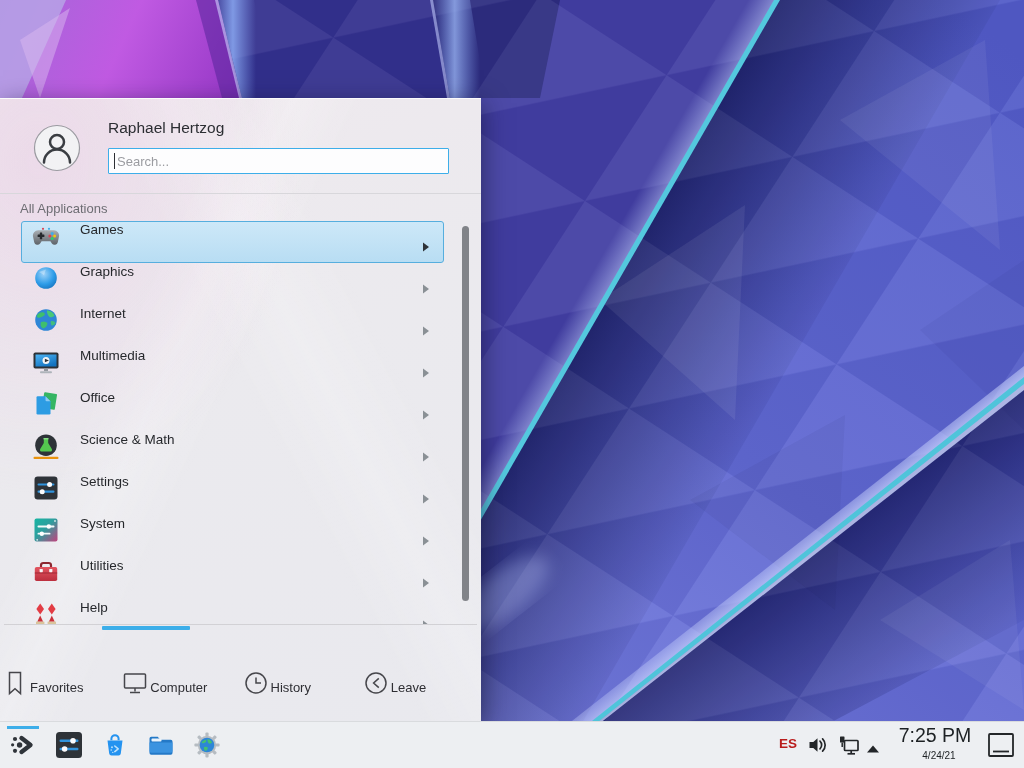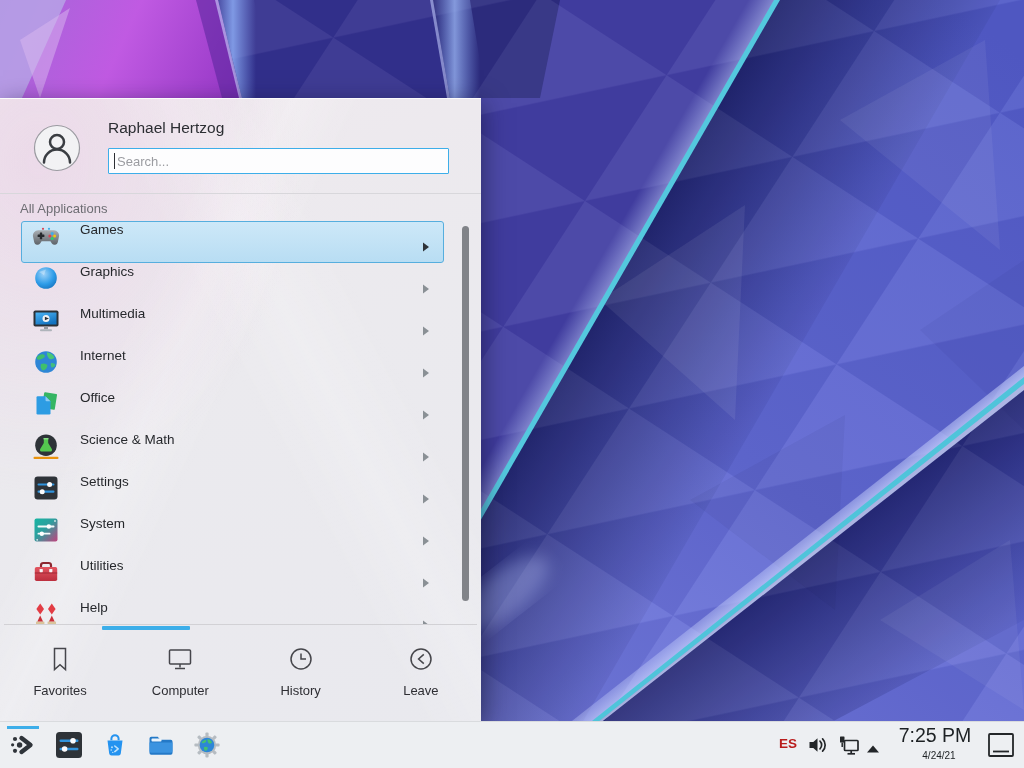--- a/index.html
+++ b/index.html
@@ -44,21 +44,21 @@
     border:1px solid #56aede;
   }
   .app-icon{width:28px;height:28px;margin-left:10px;flex:0 0 28px;}
   .app-label{margin-left:20px;font-size:13.5px;color:#26282c;}
   .row-arrow{position:absolute;right:13px;top:16px;width:8px;height:10px;}
   .row-arrow path{fill:#8a9095;}
   .app-row.selected .row-arrow path{fill:#2e3338;}
   .list-separator{position:absolute;left:4px;right:4px;top:525px;height:1px;background:#d2d1d5;}
   .tab-indicator{position:absolute;left:102px;top:527px;width:88px;height:4px;background:#3daee9;border-radius:1px;}
   .footer-tabs{position:absolute;left:0;top:531px;width:481px;height:92px;display:flex;}
-  .tab{flex:1 1 0;display:flex;flex-direction:column;align-items:center;padding-top:14px;cursor:default;}
+  .tab{flex:1 1 0;display:flex;flex-direction:row;align-items:center;padding-top:14px;cursor:default;}
   .tabicon{width:30px;height:30px;}
   .tabicon path,.tabicon rect,.tabicon circle{stroke:#46464b;stroke-width:1.5;fill:none;}
   .tab-label{margin-top:9px;font-size:13px;color:#2e2e33;}
   .list-scrollbar{position:absolute;left:462px;top:127px;width:7px;height:375px;border-radius:3.5px;background:#818388;}
   
   #panel{
     position:absolute;left:0;bottom:0;width:1024px;height:47px;
     background:#edeff2;border-top:1px solid #d9dbde;box-sizing:border-box;
   }
   .task-launchers{position:absolute;left:7px;top:7px;display:flex;gap:14px;}
@@ -215,51 +215,51 @@
       </span>
       <span class="app-label">Graphics</span>
       <span class="row-arrow"><svg viewBox="0 0 8 10" width="8" height="10">
             <path d="M1,0.5 L7,5 L1,9.5 Z"></path>
           </svg></span>
     </div>
 
     <div class="app-row">
       <span class="app-icon">
         <svg viewBox="0 0 28 28">
+          <circle cx="14" cy="14" r="10.8" fill="#2e86d6"></circle>
+          <path d="M4.5,10 Q7,5.5 12,6.5 Q14,8.5 11.5,10 Q8,12.5 5.5,11.5 Z" fill="#3fbf6d"></path>
+          <path d="M15,4.2 Q20.5,5 22.5,9.5 Q21,12 17.5,11 Q14.5,8 15,4.2 Z" fill="#48c877"></path>
+          <path d="M9,16 Q13,14.5 15.5,17 Q15,21.5 11,22.5 Q7.5,20 9,16 Z" fill="#3fbf6d"></path>
+          <path d="M19,15 Q22.5,14.5 23.5,17 Q22,20 19.5,19.5 Q18,17 19,15 Z" fill="#46c473" opacity="0.9"></path>
+        </svg>
+      </span>
+      <span class="app-label">Internet</span>
+      <span class="row-arrow"><svg viewBox="0 0 8 10" width="8" height="10">
+            <path d="M1,0.5 L7,5 L1,9.5 Z"></path>
+          </svg></span>
+    </div>
+
+    <div class="app-row">
+      <span class="app-icon">
+        <svg viewBox="0 0 28 28">
           <defs>
               <linearGradient id="gscr" x1="0" y1="0" x2="0.6" y2="1">
                 <stop offset="0" stop-color="#4db5f5"></stop>
                 <stop offset="1" stop-color="#1272bf"></stop>
               </linearGradient>
             </defs>
           <rect x="1.5" y="4.5" width="25" height="16" rx="1.8" fill="#2c3136"></rect>
           <rect x="3.5" y="6.5" width="21" height="12" fill="url(#gscr)"></rect>
           <circle cx="14" cy="12.5" r="3.5" fill="#f2f4f5"></circle>
           <path d="M12.9,10.7 L17,12.5 L12.9,14.3 Z" fill="#2c3136"></path>
           <rect x="12" y="20.5" width="4" height="2.6" fill="#959aa0"></rect>
           <rect x="8" y="23.3" width="12" height="1.9" rx="0.9" fill="#aeb4ba"></rect>
         </svg>
       </span>
       <span class="app-label">Multimedia</span>
-      <span class="row-arrow"><svg viewBox="0 0 8 10" width="8" height="10">
-            <path d="M1,0.5 L7,5 L1,9.5 Z"></path>
-          </svg></span>
-    </div>
-
-    <div class="app-row">
-      <span class="app-icon">
-        <svg viewBox="0 0 28 28">
-          <circle cx="14" cy="14" r="10.8" fill="#2e86d6"></circle>
-          <path d="M4.5,10 Q7,5.5 12,6.5 Q14,8.5 11.5,10 Q8,12.5 5.5,11.5 Z" fill="#3fbf6d"></path>
-          <path d="M15,4.2 Q20.5,5 22.5,9.5 Q21,12 17.5,11 Q14.5,8 15,4.2 Z" fill="#48c877"></path>
-          <path d="M9,16 Q13,14.5 15.5,17 Q15,21.5 11,22.5 Q7.5,20 9,16 Z" fill="#3fbf6d"></path>
-          <path d="M19,15 Q22.5,14.5 23.5,17 Q22,20 19.5,19.5 Q18,17 19,15 Z" fill="#46c473" opacity="0.9"></path>
-        </svg>
-      </span>
-      <span class="app-label">Internet</span>
       <span class="row-arrow"><svg viewBox="0 0 8 10" width="8" height="10">
             <path d="M1,0.5 L7,5 L1,9.5 Z"></path>
           </svg></span>
     </div>
 
     <div class="app-row">
       <span class="app-icon">
         <svg viewBox="0 0 28 28">
           <rect x="11" y="3" width="13" height="16" rx="1" transform="rotate(9 17.5 11)" fill="#35b563"></rect>
           <path d="M4.5,7.5 a1.2,1.2 0 0 1 1.2,-1.2 h7.8 l5,5 v12 a1.2,1.2 0 0 1 -1.2,1.2 h-11.6 a1.2,1.2 0 0 1 -1.2,-1.2 z" fill="#2d9ce3"></path>

